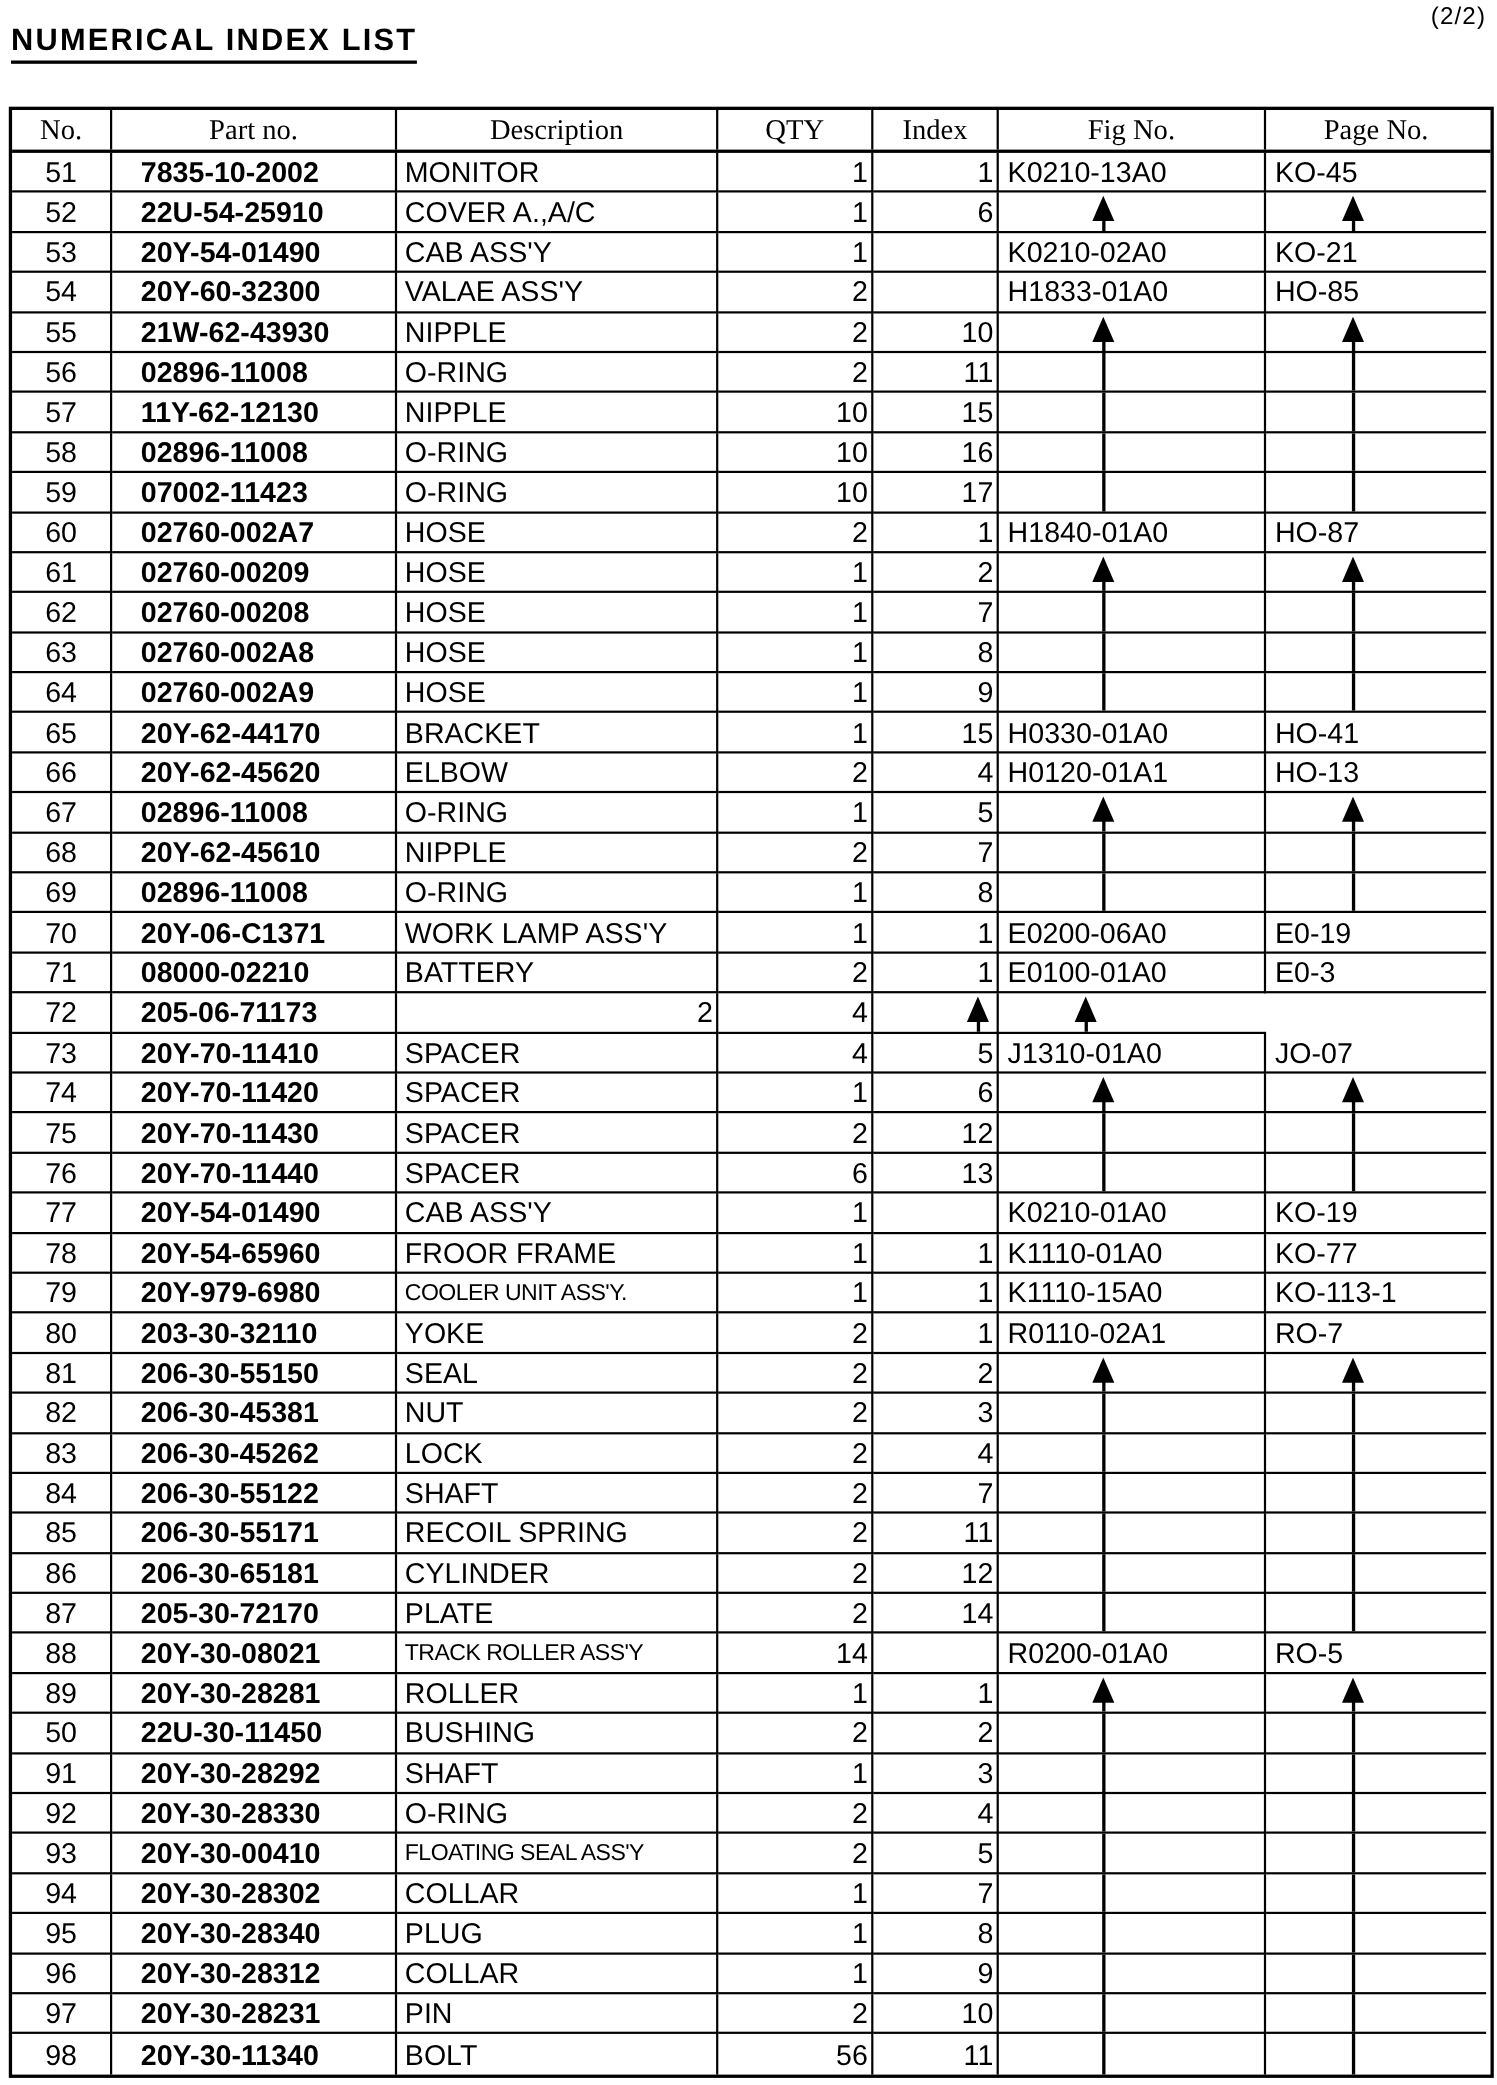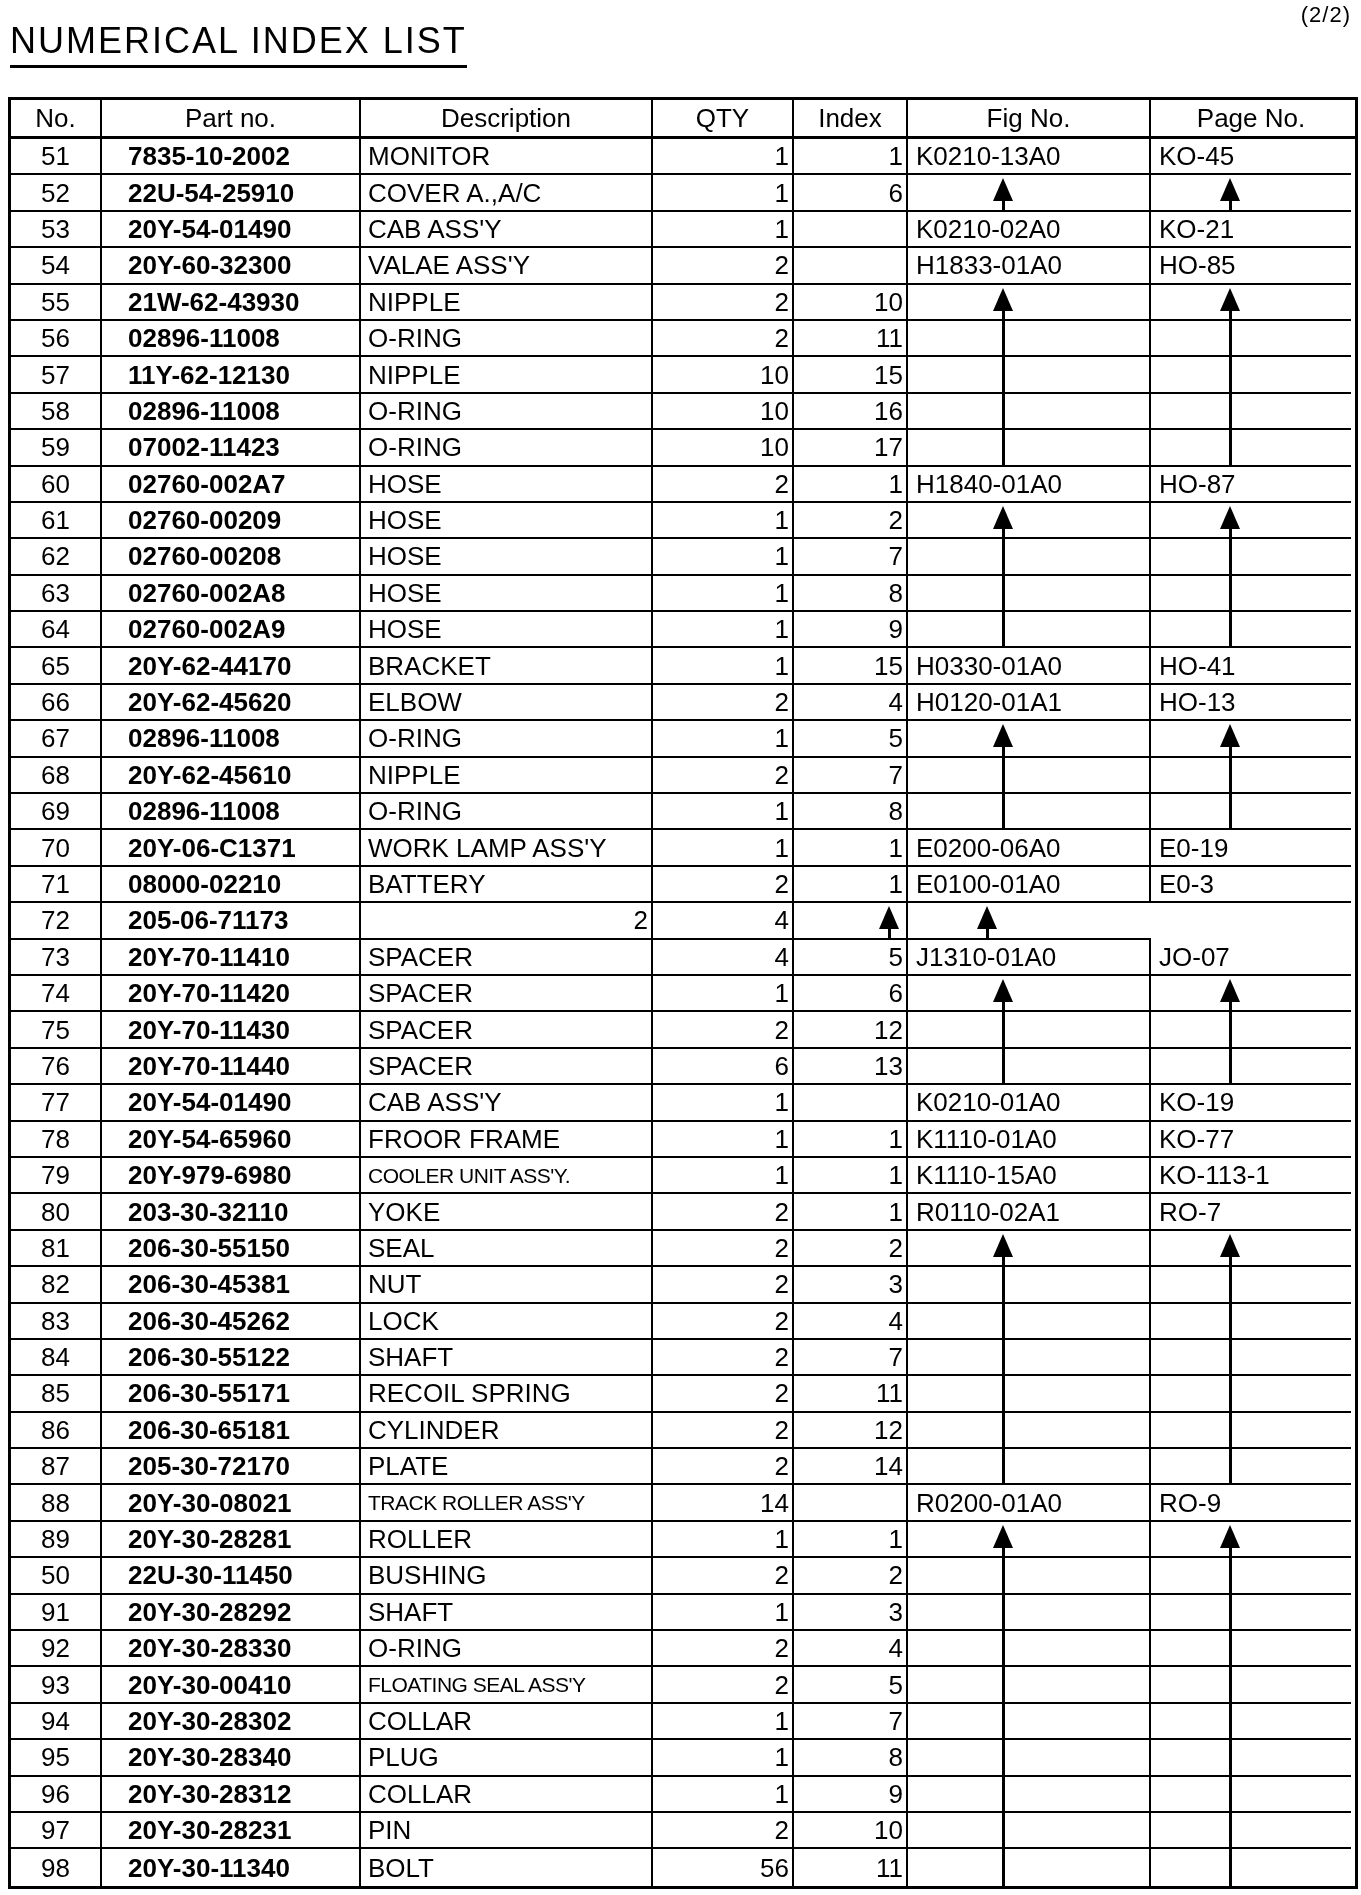--- a/index.html
+++ b/index.html
@@ -8,35 +8,35 @@
     background:#ffffff;color:#000000;
     font-family:"Liberation Sans","DejaVu Sans",sans-serif;
     position:relative;overflow:hidden;
   }
   .page-indicator{
     position:absolute;top:2px;right:10px;
     font-size:22px;letter-spacing:1px;
   }
   .title{
     position:absolute;top:20px;left:10px;margin:0;
-    font-size:36px;font-weight:normal;letter-spacing:2px;
+    font-size:28px;font-weight:bold;letter-spacing:2px;
     padding-bottom:3px;border-bottom:3px solid #000;
     display:inline-block;
   }
   .parts-table{
     position:absolute;left:8px;top:97px;
     width:1350px;box-sizing:border-box;
     border:3px solid #000;
     background:#fff;
   }
   .thead,.tr{
     display:grid;
     grid-template-columns:91px 259px 292px 141px 114px 243px 200px;
   }
-  .thead{height:36px;border-bottom:3px solid #000;}
+  .thead{height:36px;border-bottom:3px solid #000;font-family:Liberation Serif, serif;}
   .tr{height:36.4px;border-radius:13px;}
   .th,.td{
     box-sizing:border-box;
     border-right:2px solid #000;
     display:flex;align-items:center;
     font-size:26px;line-height:1;
     overflow:hidden;white-space:nowrap;
   }
   .th:last-child,.td:last-child{border-right:none;}
   .td{border-bottom:2px solid #000;}
@@ -521,21 +521,21 @@
             <div class="arrow-tail"></div>
           </div>
   </div>
         <div class="tr">
     <div class="td c-no">88</div>
     <div class="td c-part">20Y-30-08021</div>
     <div class="td c-desc small">TRACK ROLLER ASS'Y</div>
     <div class="td c-qty">14</div>
     <div class="td c-index"></div>
     <div class="td c-fig">R0200-01A0</div>
-    <div class="td c-page">RO-9</div>
+    <div class="td c-page">RO-5</div>
   </div>
         <div class="tr">
     <div class="td c-no">89</div>
     <div class="td c-part">20Y-30-28281</div>
     <div class="td c-desc">ROLLER</div>
     <div class="td c-qty">1</div>
     <div class="td c-index">1</div>
     <div class="td c-fig">
             <div class="arrow-head"></div>
             <div class="arrow-tail from-head"></div>

